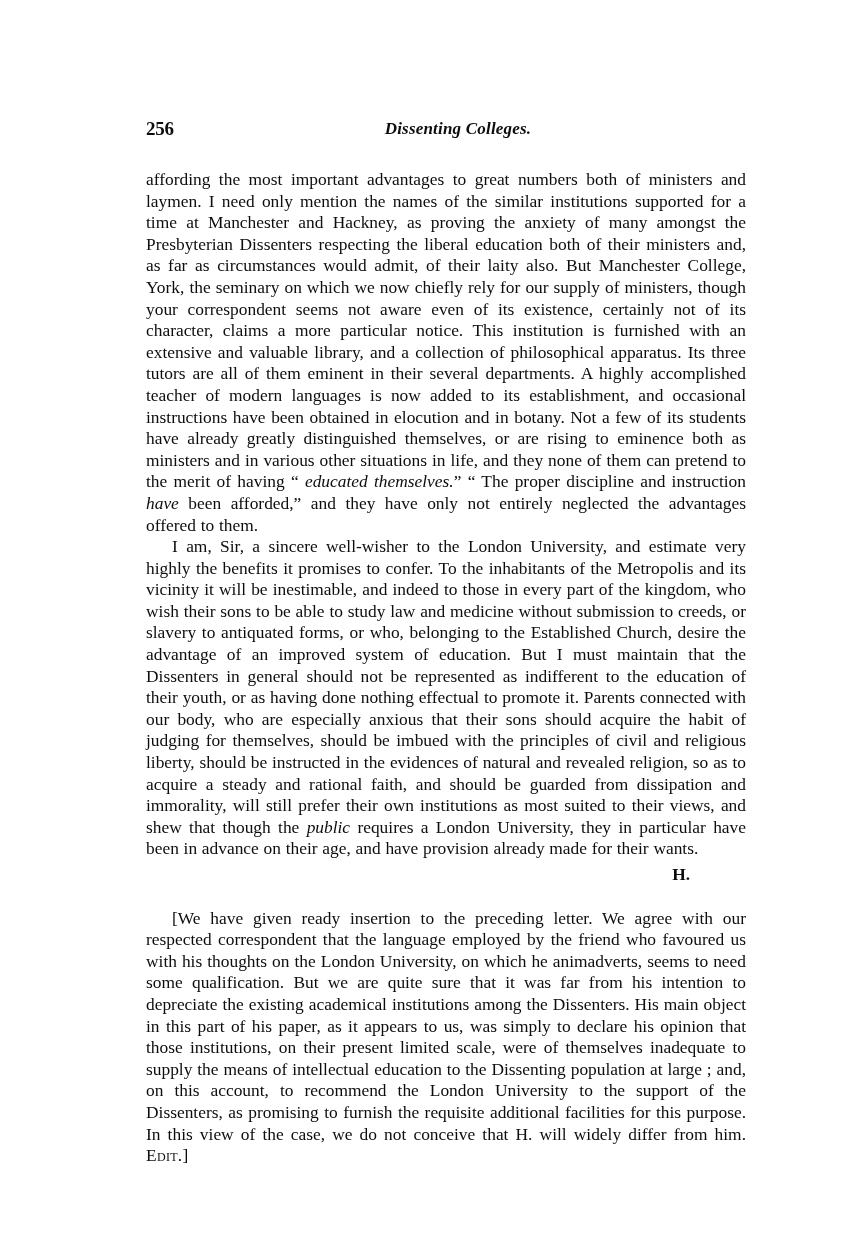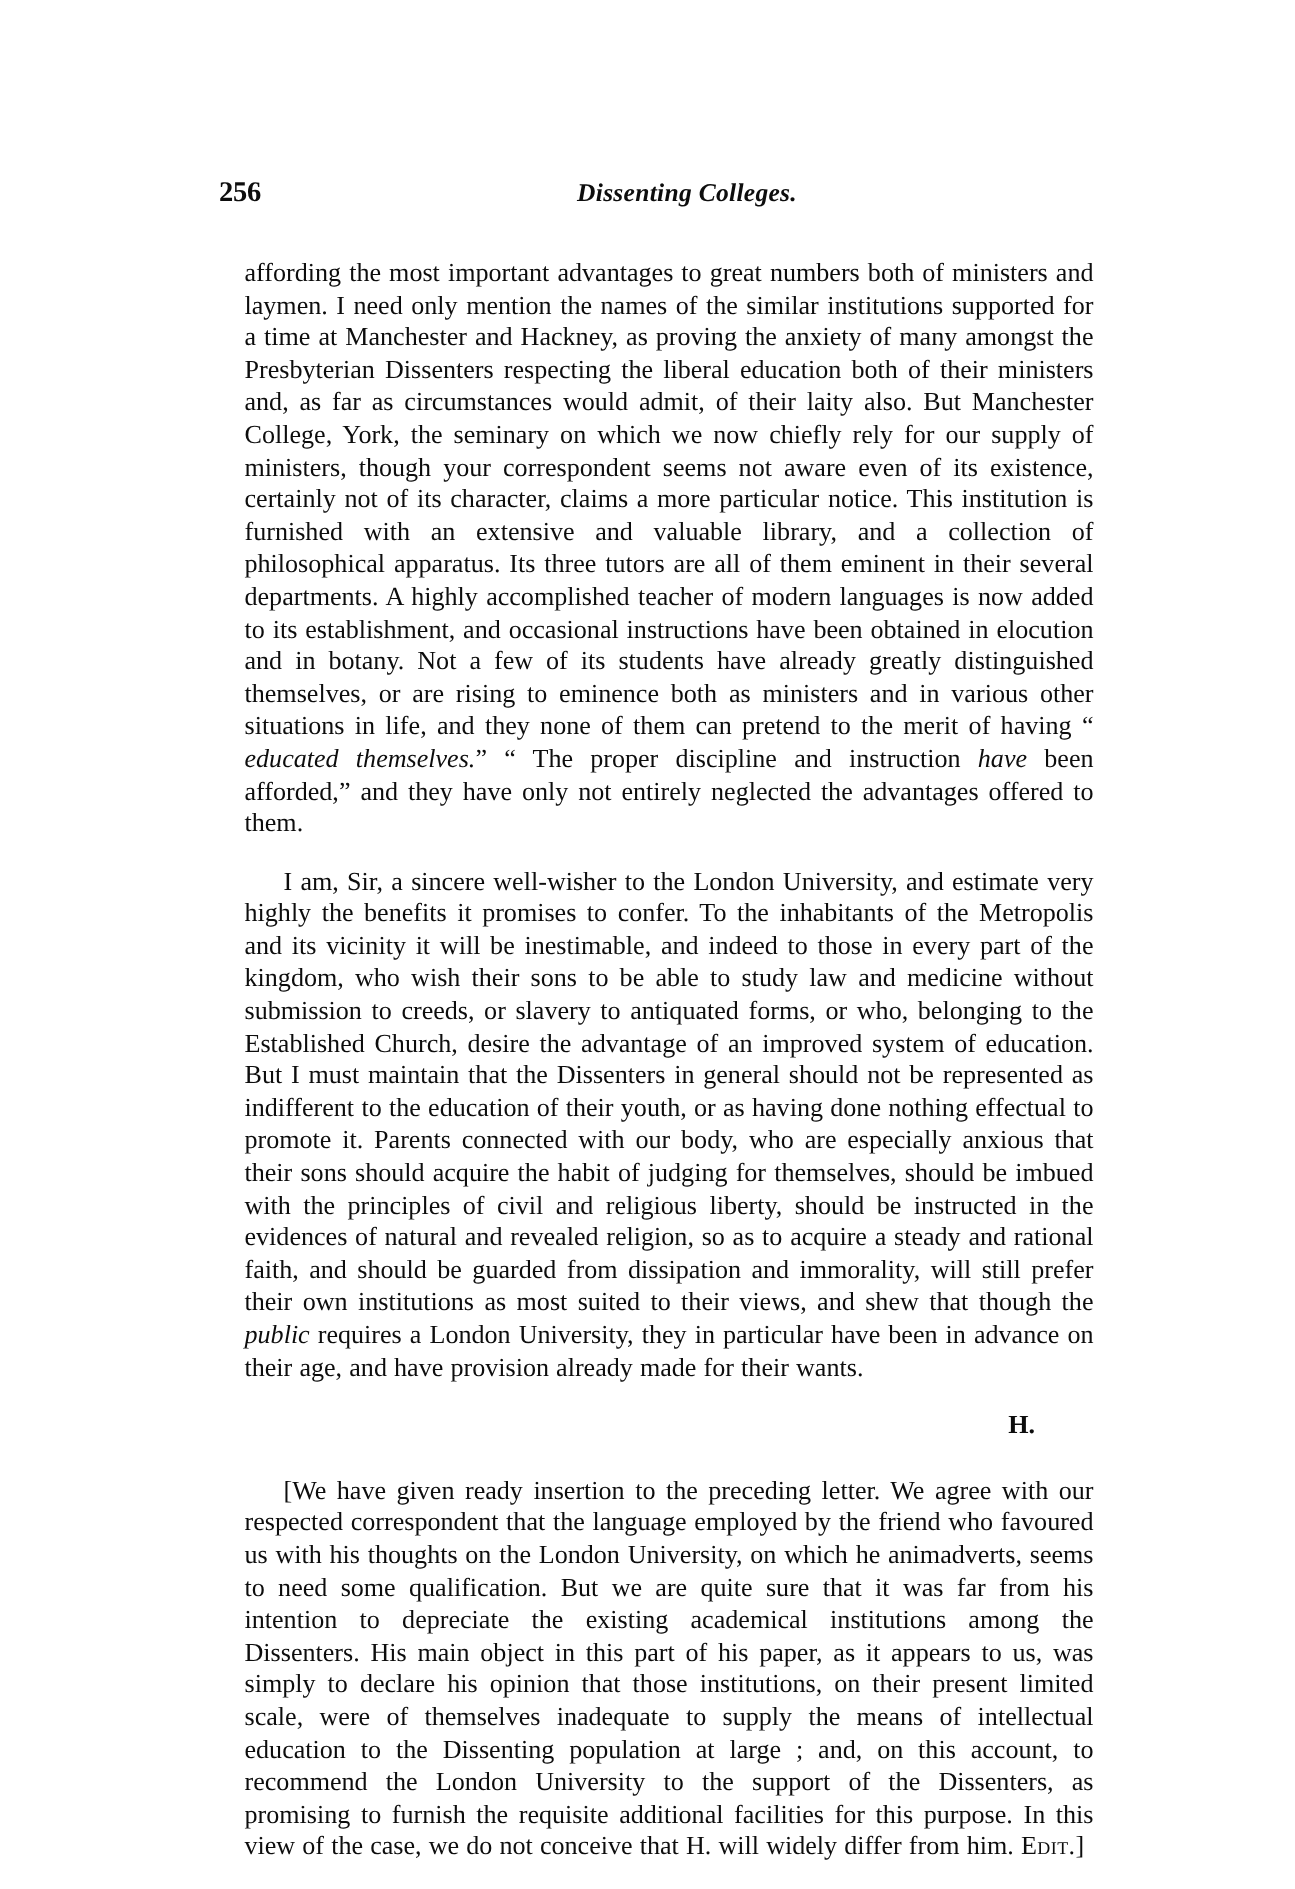--- a/index.html
+++ b/index.html
@@ -53,21 +53,21 @@
   
   .body-text {
     margin-top: 15px;
     font-size: 17.4px;
     line-height: 21.6px;
     text-align: justify;
     text-justify: inter-word;
     word-spacing: 0.4px;
   }
   .body-text p {
-    margin: 17px;
+    margin: 0;
     text-indent: 26px;
   }
   .body-text p.no-indent {
     text-indent: 0;
   }
   .body-text p.note-block {
     margin-top: 22px;
   }
   .signature {
     text-align: right;

